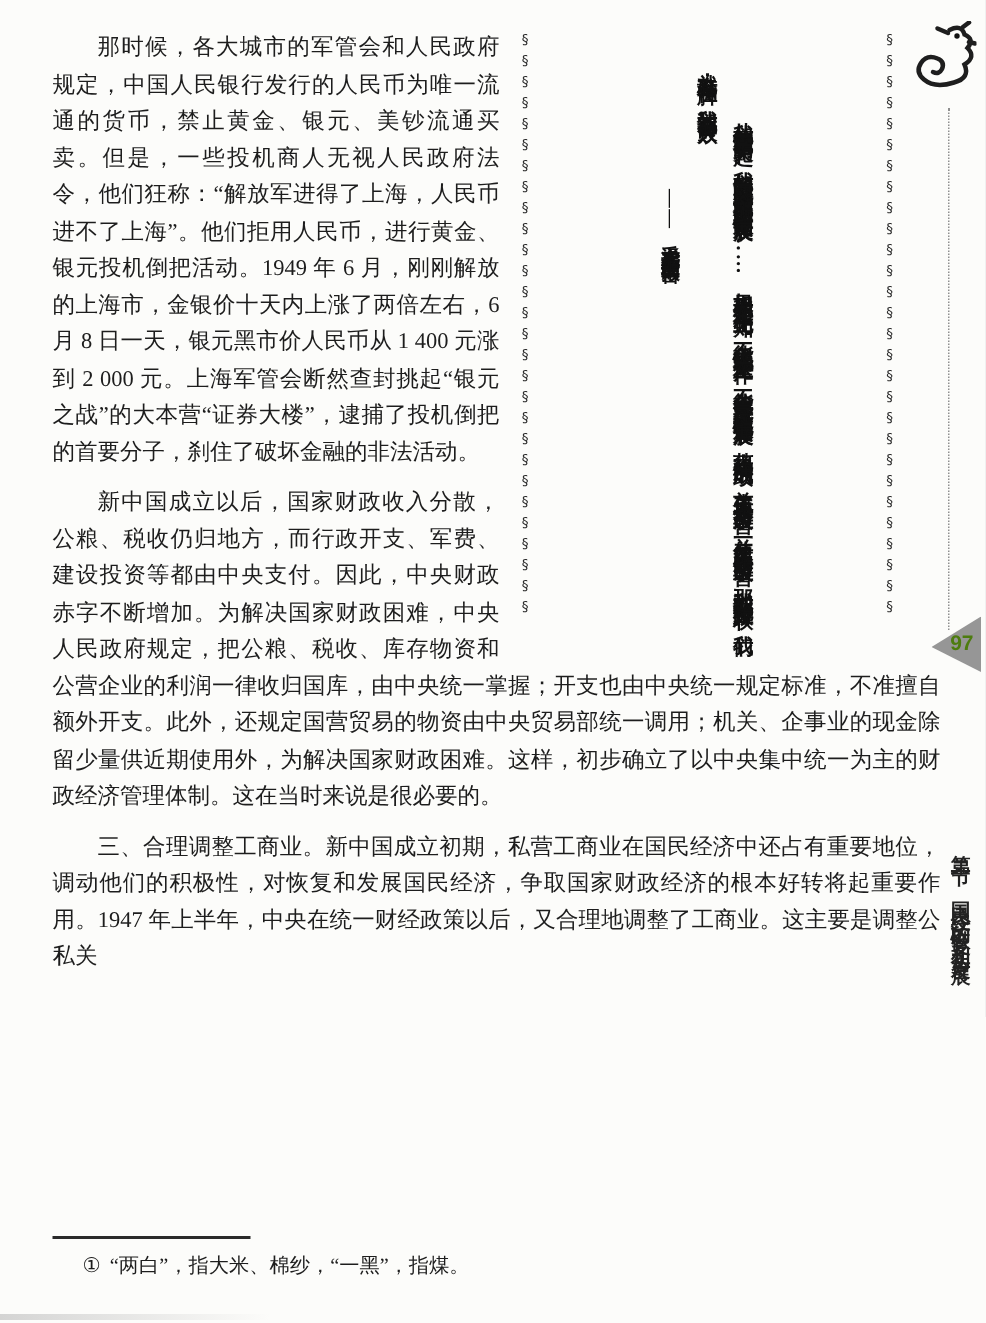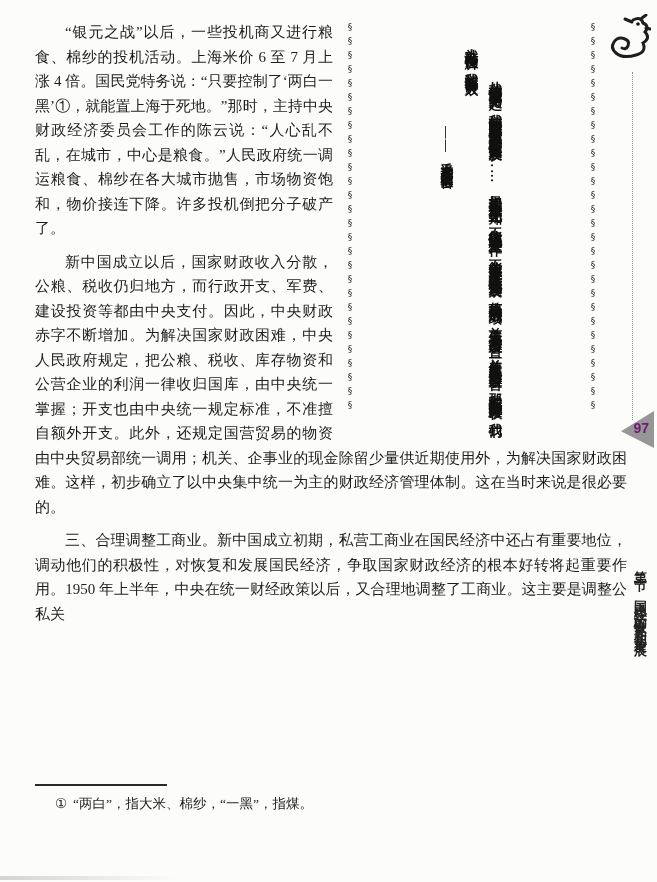--- a/index.html
+++ b/index.html
@@ -31,39 +31,39 @@
   .quote-text { text-indent:32px; }
   .quote-attr { padding-top:88px; font-size:12.5px; letter-spacing:1px; }
 
   
   .para {
     margin:0 0 9px 0; font-size:15px; line-height:24.5px;
     text-align:justify; text-indent:2em;
   }
 
   
-  .footnote { position:absolute; left:35px; top:784px; width:560px; }
+  .footnote { position:absolute; left:35px; top:824px; width:560px; }
   .footnote-rule { width:132px; border-top:2px solid #2a2a2a; margin-bottom:9px; }
   .footnote-line { font-size:13.5px; padding-left:20px; }
   .footnote-line .marker { margin-right:6px; }
 
   
   .dragon { position:absolute; top:14px; right:6px; width:46px; height:52px; }
   .gutter-line {
     position:absolute; top:72px; right:24px; height:348px; width:0;
     border-left:1px dotted #8f8f8f;
   }
   .pageno-tri {
     position:absolute; top:411px; right:3px; width:33px; height:37px;
     background:#969696;
     clip-path:polygon(100% 0, 100% 100%, 0 55%);
   }
   .pageno {
     position:absolute; top:420px; right:8px;
-    font-size:14px; font-weight:bold; color:#701a75;
+    font-size:14px; font-weight:bold; color:#4d7c0f;
     font-family:"Liberation Sans","DejaVu Sans",sans-serif;
   }
   .chapter-label {
     position:absolute; top:560px; right:8px;
     writing-mode:vertical-rl; text-orientation:upright;
     font-size:13px; font-weight:600; letter-spacing:4px; color:#222;
     font-family:"Liberation Sans","DejaVu Sans",sans-serif;
   }
   .chapter-label .title { padding-top:18px; }
 
@@ -82,23 +82,23 @@
 
     <div class="sidebar">
       <div class="chain">§§§§§§§§§§§§§§§§§§§§§§§§§§§§</div>
       <div class="quote-area">
         <div class="quote-text">从我们接管城市的第一天起，我们的眼睛就要向着这个城市的生产事业的恢复和发展。……如果我们在生产工作上无知，不能很快地学会生产工作，不能使生产事业尽可能迅速地恢复和发展，获得确实的成绩，首先使工人生活有所改善，并使一般人民的生活有所改善，那我们就不能维持政权，我们就会站不住脚，我们就会要失败。</div>
         <div class="quote-attr">——毛泽东在七届二中全会上的报告</div>
       </div>
       <div class="chain">§§§§§§§§§§§§§§§§§§§§§§§§§§§§</div>
     </div>
 
-    <p class="para">“银元之战”以后，一些投机商又进行粮食、棉纱的投机活动。上海米价 6 至 7 月上涨 4 倍。国民党特务说：“只要控制了‘两白一黑’①，就能置上海于死地。”那时，主持中央财政经济委员会工作的陈云说：“人心乱不乱，在城市，中心是粮食。”人民政府统一调运粮食、棉纱在各大城市抛售，市场物资饱和，物价接连下降。许多投机倒把分子破产了。</p>
+    <p class="para">那时候，各大城市的军管会和人民政府规定，中国人民银行发行的人民币为唯一流通的货币，禁止黄金、银元、美钞流通买卖。但是，一些投机商人无视人民政府法令，他们狂称：“解放军进得了上海，人民币进不了上海”。他们拒用人民币，进行黄金、银元投机倒把活动。1949 年 6 月，刚刚解放的上海市，金银价十天内上涨了两倍左右，6 月 8 日一天，银元黑市价人民币从 1 400 元涨到 2 000 元。上海军管会断然查封挑起“银元之战”的大本营“证券大楼”，逮捕了投机倒把的首要分子，刹住了破坏金融的非法活动。</p>
     <p class="para">新中国成立以后，国家财政收入分散，公粮、税收仍归地方，而行政开支、军费、建设投资等都由中央支付。因此，中央财政赤字不断增加。为解决国家财政困难，中央人民政府规定，把公粮、税收、库存物资和公营企业的利润一律收归国库，由中央统一掌握；开支也由中央统一规定标准，不准擅自额外开支。此外，还规定国营贸易的物资由中央贸易部统一调用；机关、企事业的现金除留少量供近期使用外，为解决国家财政困难。这样，初步确立了以中央集中统一为主的财政经济管理体制。这在当时来说是很必要的。</p>
-    <p class="para">三、合理调整工商业。新中国成立初期，私营工商业在国民经济中还占有重要地位，调动他们的积极性，对恢复和发展国民经济，争取国家财政经济的根本好转将起重要作用。1950 年上半年，中央在统一财经政策以后，又合理地调整了工商业。这主要是调整公私关</p>
+    <p class="para">三、合理调整工商业。新中国成立初期，私营工商业在国民经济中还占有重要地位，调动他们的积极性，对恢复和发展国民经济，争取国家财政经济的根本好转将起重要作用。1947 年上半年，中央在统一财经政策以后，又合理地调整了工商业。这主要是调整公私关</p>
   </div>
 
   <div class="footnote">
     <div class="footnote-rule"></div>
     <div class="footnote-line">
       <span class="marker">①</span><span>“两白”，指大米、棉纱，“一黑”，指煤。</span>
     </div>
   </div>
 
   <svg class="dragon" viewBox="0 0 46 52">

